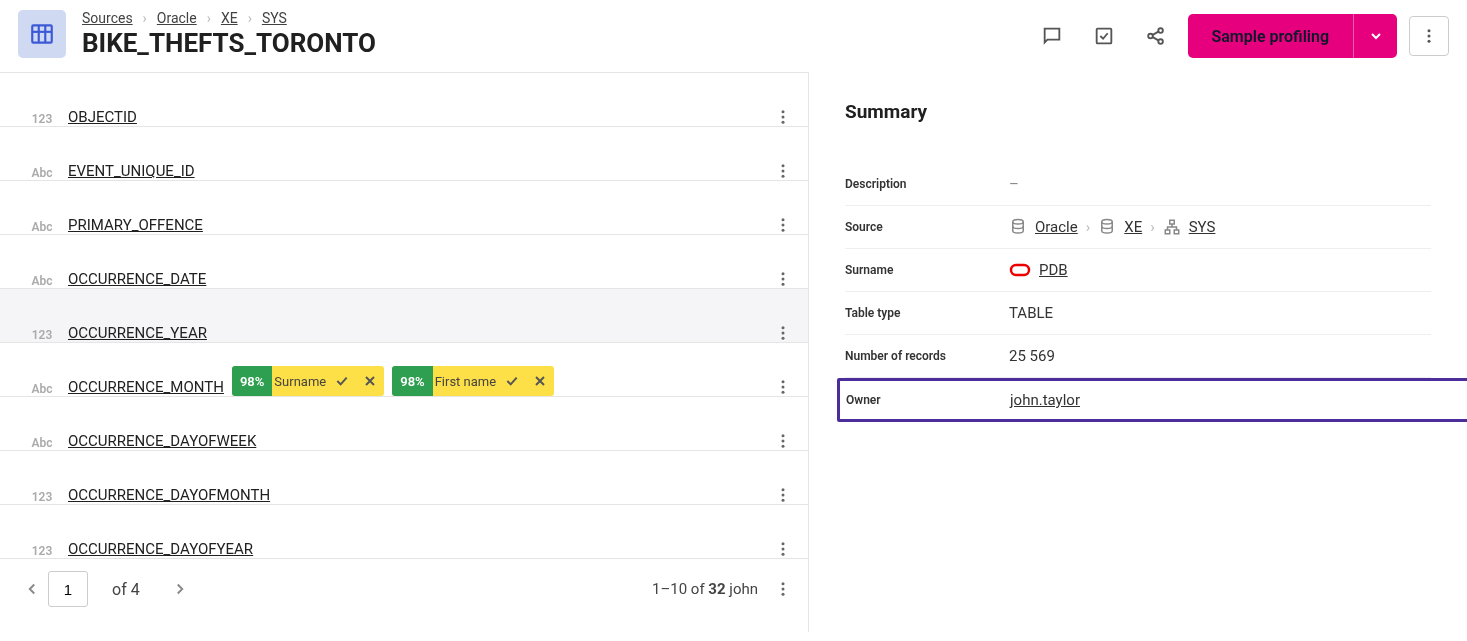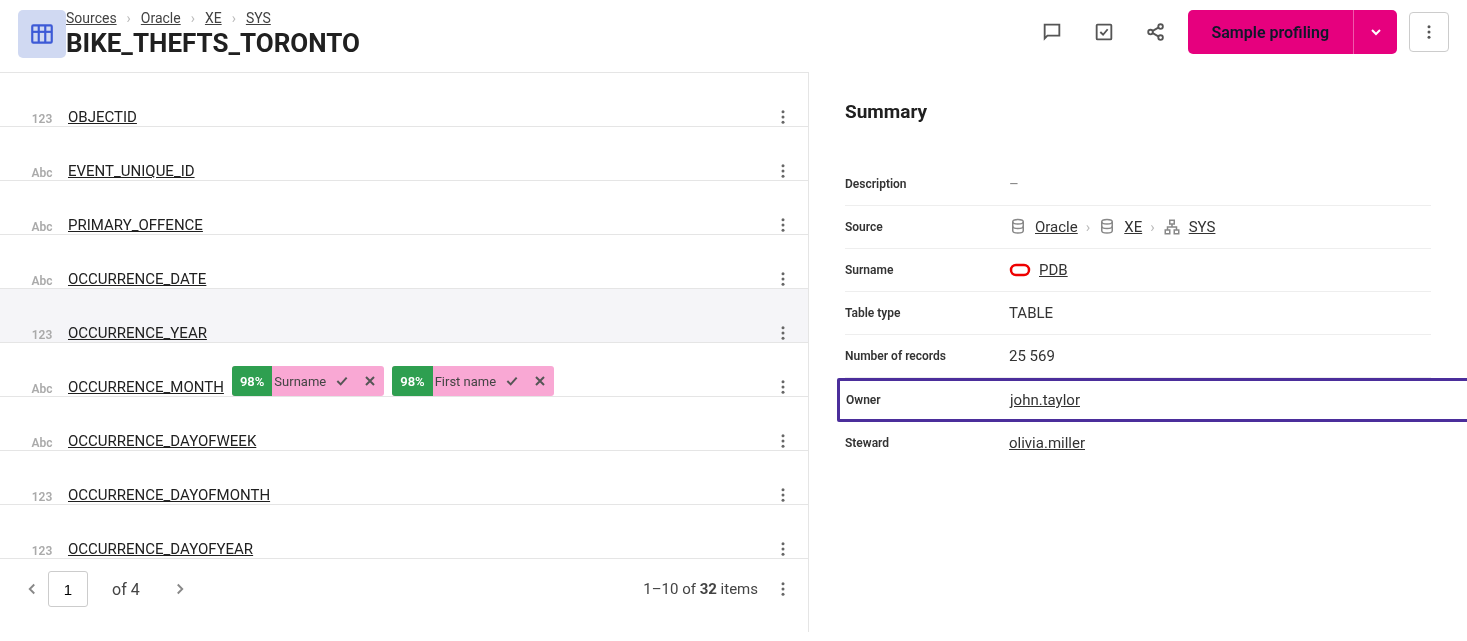--- a/index.html
+++ b/index.html
@@ -1,37 +1,37 @@
 <!DOCTYPE html>
 <html><head>
 <meta charset="utf-8">
 <style>
 *{box-sizing:border-box;margin:0;padding:0}
 body{font-family:-apple-system,BlinkMacSystemFont,"Segoe UI",Roboto,Arial,sans-serif;background:#fff;color:#202020;width:1467px;height:641px;overflow:hidden}
-.header{display:flex;align-items:flex-start;padding:10px 18px 14px;}
+.header{display:flex;align-items:flex-end;padding:10px 18px 14px;gap:16px}
 .table-icon{width:48px;height:48px;background:#d0d9f2;border-radius:5px;display:flex;align-items:center;justify-content:center;color:#3d5ad6}
 .header-main{flex:1}
 .breadcrumb{display:flex;align-items:center;gap:10px;font-size:14px;color:#424242}
 .breadcrumb a{text-decoration:underline;color:#424242;cursor:pointer}
 .breadcrumb .sep{color:#bbb}
 .title{font-size:26px;font-weight:700;margin-top:2px}
 .header-actions{display:flex;align-items:center;gap:12px}
 .icon-btn{width:40px;height:40px;display:flex;align-items:center;justify-content:center;cursor:pointer;color:#555;border-radius:4px}
 .icon-btn.outline{border:1px solid #ccc}
 .primary-btn{background:#e6007e;color:#0f172a;height:44px;display:flex;align-items:center;padding:0 24px;font-size:16px;font-weight:600;border-radius:5px 0 0 5px;cursor:pointer}
 .primary-dd{background:#e6007e;color:#fff;height:44px;width:44px;display:flex;align-items:center;justify-content:center;cursor:pointer;border-radius:0 5px 5px 0;border-left:1px solid rgba(255,255,255,.35)}
 .body{display:flex;height:560px}
 .left{width:808px;border-top:1px solid #e5e5e5;display:flex;flex-direction:column}
 .row{display:flex;align-items:flex-end;height:54px;border-bottom:1px solid #e5e5e5;padding:0 16px;cursor:pointer}
 .row.sel{background:#f5f5f8}
 .dtype{width:52px;font-size:12px;color:#aaa;font-weight:600;text-align:center}
 .colname{text-decoration:underline;font-size:15px;color:#202020}
 .row-fill{flex:1;display:flex;align-items:center;gap:8px;margin-left:8px}
 .row-menu{color:#666;cursor:pointer}
-.chip{display:flex;align-items:center;background:#f9a8d4;border-radius:3px;height:30px;overflow:hidden}
+.chip{display:flex;align-items:center;background:#fde047;border-radius:3px;height:30px;overflow:hidden}
 .chip-pct{background:#2e9f50;color:#fff;font-size:13px;font-weight:600;padding:0 8px;height:100%;display:flex;align-items:center}
 .chip-lab{font-size:13px;color:#444;padding:0 2px}
 .chip-act{color:#555;padding:0 6px;cursor:pointer}
 .pager{display:flex;align-items:center;height:60px;padding:0 16px;border-top:none}
 .pg-nav{width:32px;height:32px;display:flex;align-items:center;justify-content:center;color:#888;cursor:pointer}
 .pg-input{width:40px;height:36px;border:1px solid #ccc;border-radius:3px;text-align:center;font-size:15px}
 .pg-of{color:#444;margin:0 24px}
 .pg-range{margin-left:auto;color:#444;font-size:15px;margin-right:16px}
 .right{flex:1;border-left:1px solid #e5e5e5;padding:28px 36px 0;overflow:hidden}
 .summary-h{font-size:19px;font-weight:700;margin-bottom:40px}
@@ -255,21 +255,21 @@
             <path d="M15 6l-6 6 6 6"></path>
           </svg>
         </div>
       <input class="pg-input" value="1" style="">
       <span class="pg-of"><span>of</span> <span>4</span></span>
       <div class="pg-nav">
           <svg width="18" height="18" viewBox="0 0 24 24" fill="none" stroke="currentColor" stroke-width="2.5">
             <path d="M9 6l6 6-6 6"></path>
           </svg>
         </div>
-      <span class="pg-range"><span>1</span>–<span>10</span> <span>of</span> <b>32</b> <span>items</span></span>
+      <span class="pg-range"><span>1</span>–<span>10</span> <span>of</span> <b>32</b> <span>john</span></span>
       <div class="row-menu">
           <svg width="18" height="18" viewBox="0 0 24 24" fill="currentColor">
             <circle cx="12" cy="5" r="2"></circle>
             <circle cx="12" cy="12" r="2"></circle>
             <circle cx="12" cy="19" r="2"></circle>
           </svg>
         </div>
     </div>
   </div>
 
@@ -342,20 +342,14 @@
         </div>
     </div>
 
     <div class="srow hl">
       <div class="slab">Owner</div>
       <div class="sval">
           <span class="und">john.taylor</span>
         </div>
     </div>
 
-    <div class="srow">
-      <div class="slab">Steward</div>
-      <div class="sval">
-          <span class="und">olivia.miller</span>
-        </div>
-    </div>
   </div>
 </div>
 
 </body></html>

